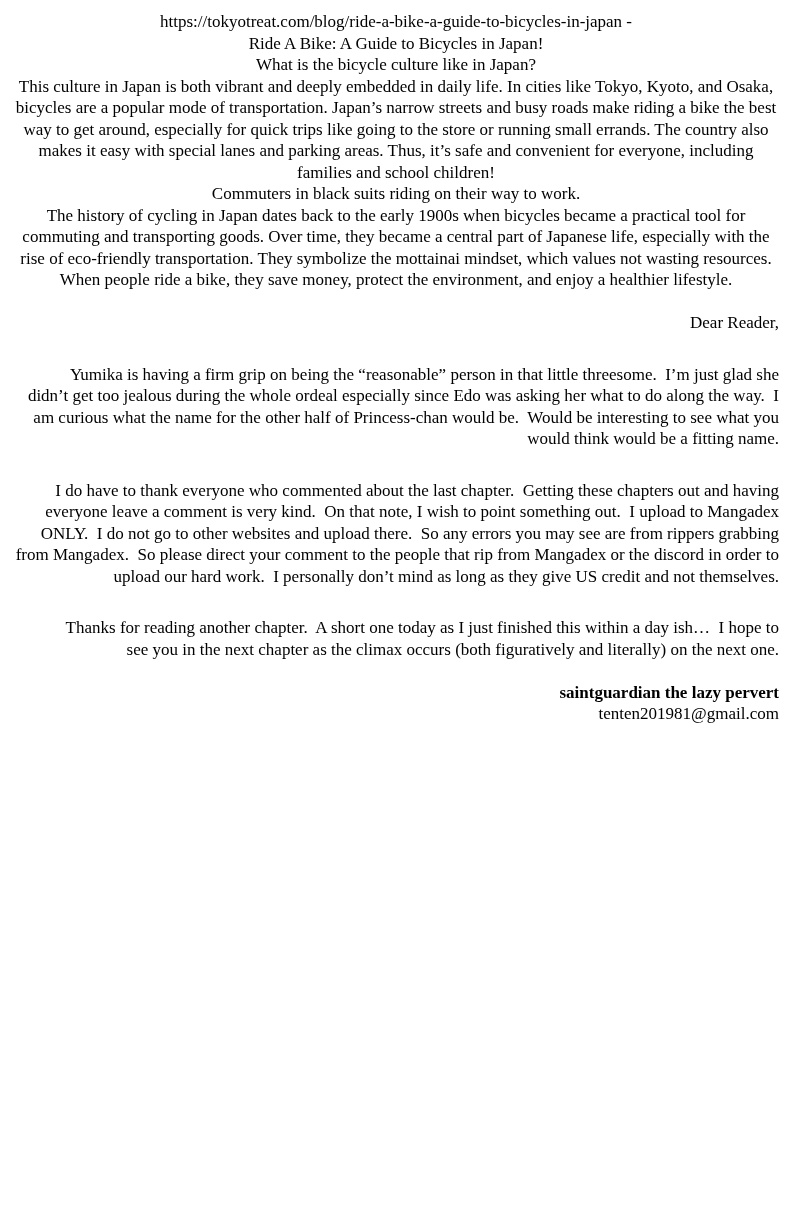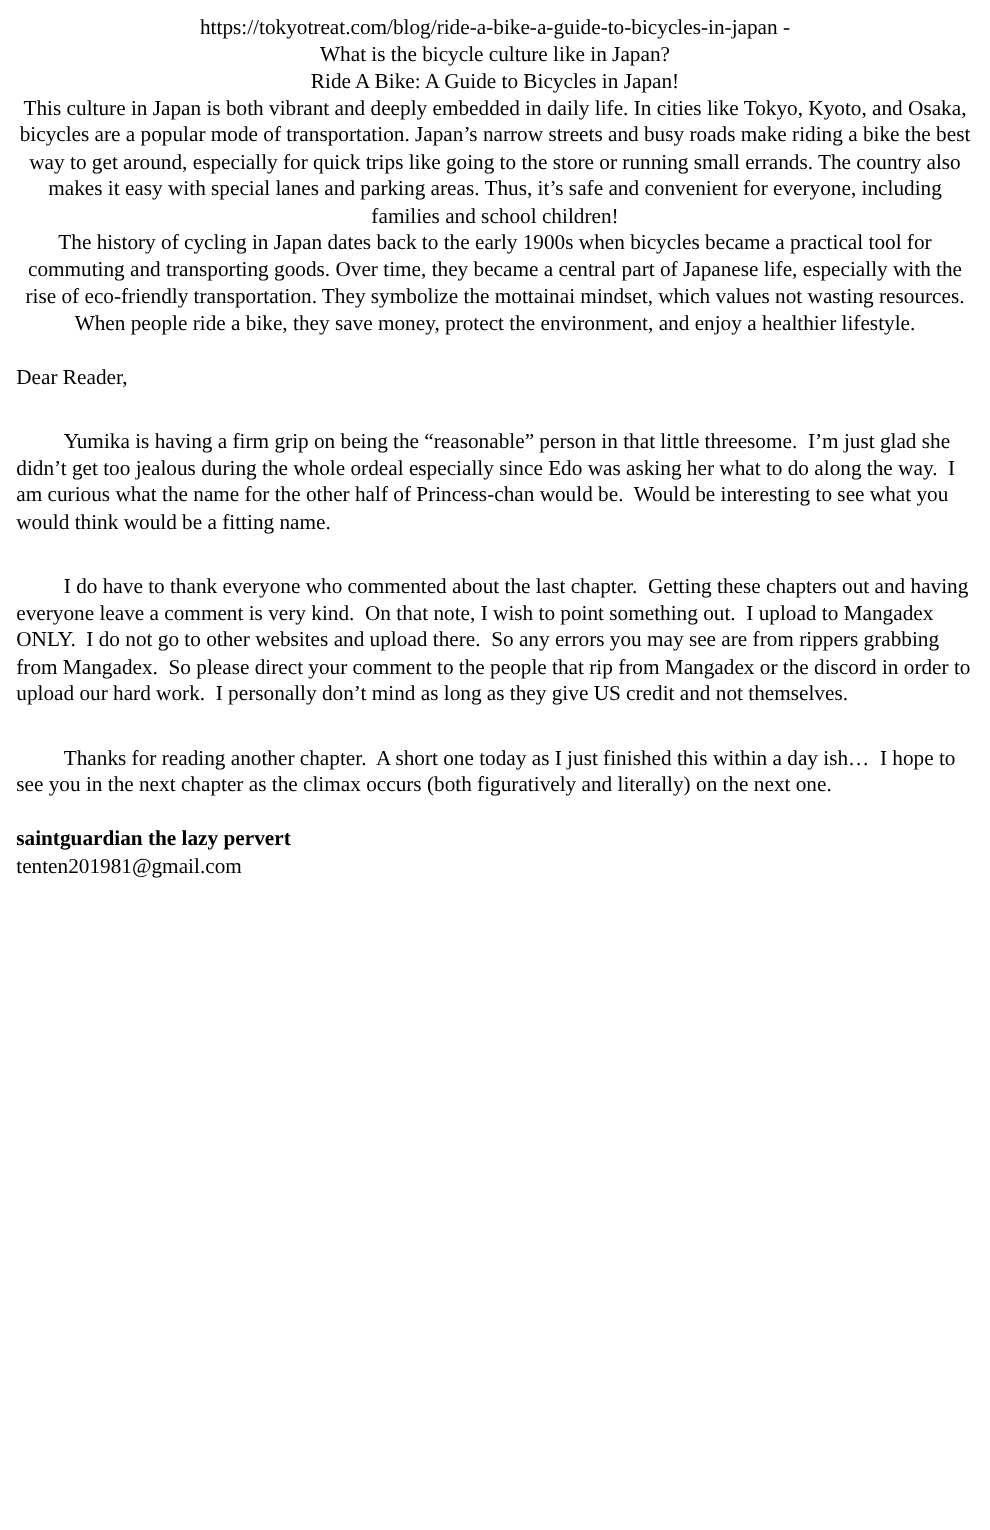--- a/index.html
+++ b/index.html
@@ -18,41 +18,42 @@
     padding: 11px 13px 0 13px;
   }
   .article p {
     margin: 0;
     text-align: center;
     white-space: pre-wrap;
   }
   .letter { margin-top: 21.5px; }
   .letter p {
     margin: 0;
-    text-align: left;
+    text-align: right;
     white-space: pre-wrap;
   }
   .letter p.indent {
     margin-top: 30px;
     text-indent: 38px;
   }
   .letter p.closing { margin-top: 21.5px; }
   .letter p.signature { margin-top: 21.5px; font-weight: bold; }
   .letter p.email { margin-top: 0; font-family: Liberation Serif, serif; }
 </style>
 </head>
 <body>
 
 <div class="page">
 
   <div class="article">
     <p>https://tokyotreat.com/blog/ride-a-bike-a-guide-to-bicycles-in-japan -</p>
+    <p>Ride A Bike: A Guide to Bicycles in Japan!</p>
     <p>What is the bicycle culture like in Japan?</p>
-    <p>Ride A Bike: A Guide to Bicycles in Japan!</p>
     <p>This culture in Japan is both vibrant and deeply embedded in daily life. In cities like Tokyo, Kyoto, and Osaka, bicycles are a popular mode of transportation. Japan’s narrow streets and busy roads make riding a bike the best way to get around, especially for quick trips like going to the store or running small errands. The country also makes it easy with special lanes and parking areas. Thus, it’s safe and convenient for everyone, including families and school children!</p>
+    <p>Commuters in black suits riding on their way to work.</p>
     <p>The history of cycling in Japan dates back to the early 1900s when bicycles became a practical tool for commuting and transporting goods. Over time, they became a central part of Japanese life, especially with the rise of eco-friendly transportation. They symbolize the mottainai mindset, which values not wasting resources. When people ride a bike, they save money, protect the environment, and enjoy a healthier lifestyle.</p>
   </div>
 
   <div class="letter">
     <p class="salutation">Dear Reader,</p>
     <p class="indent">Yumika is having a firm grip on being the “reasonable” person in that little threesome.  I’m just glad she didn’t get too jealous during the whole ordeal especially since Edo was asking her what to do along the way.  I am curious what the name for the other half of Princess-chan would be.  Would be interesting to see what you would think would be a fitting name.</p>
     <p class="indent">I do have to thank everyone who commented about the last chapter.  Getting these chapters out and having everyone leave a comment is very kind.  On that note, I wish to point something out.  I upload to Mangadex ONLY.  I do not go to other websites and upload there.  So any errors you may see are from rippers grabbing from Mangadex.  So please direct your comment to the people that rip from Mangadex or the discord in order to upload our hard work.  I personally don’t mind as long as they give US credit and not themselves.</p>
     <p class="indent">Thanks for reading another chapter.  A short one today as I just finished this within a day ish…  I hope to see you in the next chapter as the climax occurs (both figuratively and literally) on the next one.</p>
     <p class="signature">saintguardian the lazy pervert</p>
     <p class="email">tenten201981@gmail.com</p>

